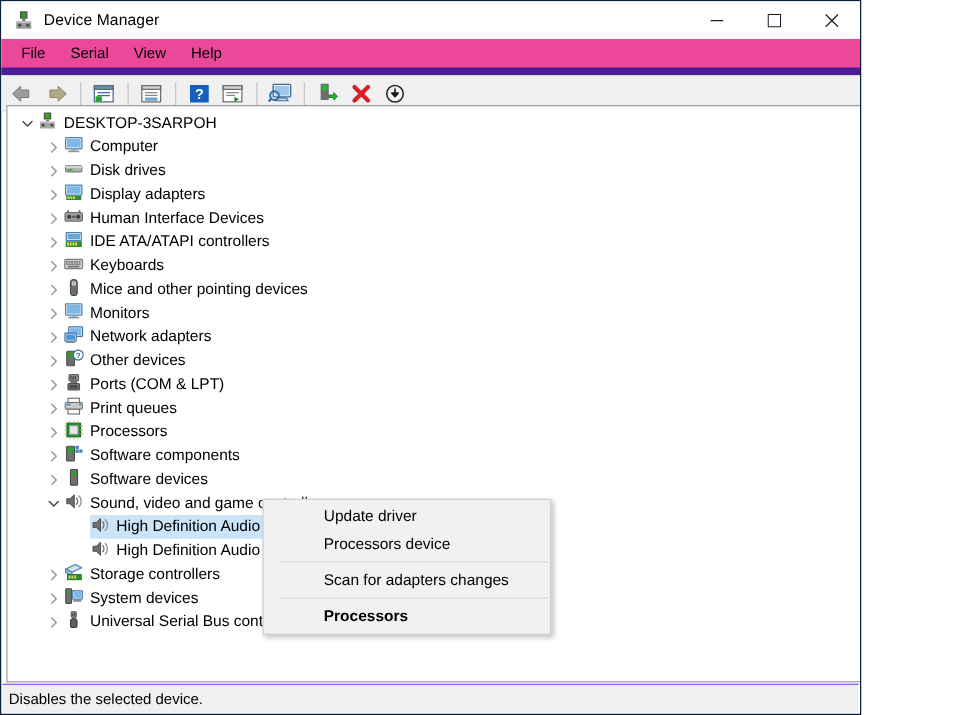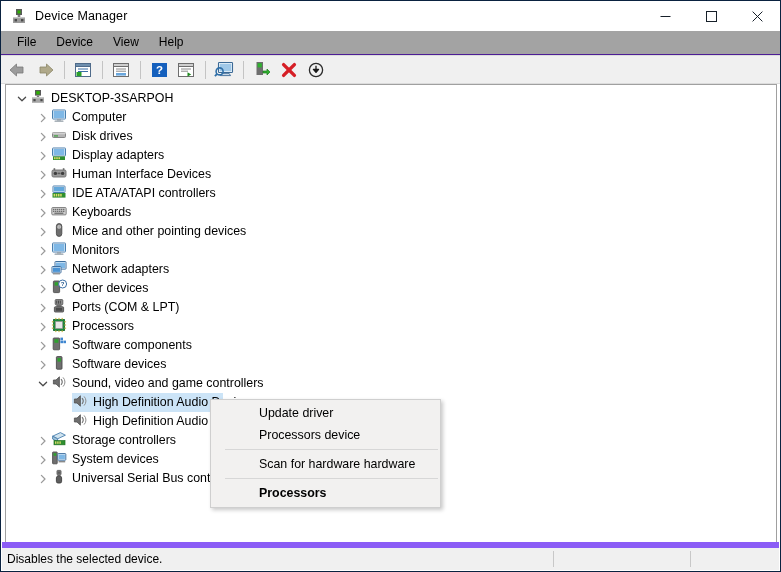--- a/index.html
+++ b/index.html
@@ -8,21 +8,21 @@
     background: #ffffff;
   }
   body {
     width: 781px;
     height: 572px;
     font-family: "Liberation Sans", sans-serif;
     -webkit-font-smoothing: antialiased;
   }
   #app {
     position: relative;
-    width: 781px;
+    width: 689px;
     height: 572px;
     box-sizing: border-box;
     border: 1px solid #0a2240;
     background: #ffffff;
     overflow: hidden;
   }
 
   
   .titlebar {
     position: relative;
@@ -55,25 +55,25 @@
     width: 46px;
     height: 30px;
     display: flex;
     align-items: center;
     justify-content: center;
   }
 
   
   .menubar {
     height: 23px;
-    background: #a3a3a3;
+    background: #ec4899;
     display: flex;
     align-items: center;
     padding-left: 6px;
-    border-bottom: 1px solid #4c1d95;
+    border-bottom: 6px solid #4c1d95;
   }
   .menu-item {
     font-size: 12px;
     color: #000000;
     padding: 3px 10px 4px 10px;
     line-height: 15px;
   }
 
   
   .toolbar {
@@ -154,21 +154,21 @@
   .trow > * { position: relative; z-index: 1; }
 
   
   .statusbar {
     position: absolute;
     left: 1px;
     right: 1px;
     bottom: 1px;
     height: 22px;
     background: #f0f0f0;
-    border-top: 6px solid #8b5cf6;
+    border-top: 1px solid #8b5cf6;
     display: flex;
     align-items: center;
   }
   .sb-pane {
     height: 22px;
     display: flex;
     align-items: center;
     box-sizing: border-box;
   }
   .sb-main {
@@ -251,21 +251,21 @@
         <svg width="11" height="11" viewBox="0 0 11 11">
             <line x1="0.6" y1="0.6" x2="10.4" y2="10.4" stroke="#17202a" stroke-width="1"></line>
             <line x1="10.4" y1="0.6" x2="0.6" y2="10.4" stroke="#17202a" stroke-width="1"></line>
           </svg>
       </div>
     </div>
   </div>
 
   <div class="menubar">
     <div class="menu-item">File</div>
-    <div class="menu-item">Device</div>
+    <div class="menu-item">Serial</div>
     <div class="menu-item">View</div>
     <div class="menu-item">Help</div>
   </div>
 
   <div class="toolbar">
 
     <div class="tbtn">
       <svg width="20" height="16" viewBox="0 0 20 16">
         <path d="M8.5 2 L2 8 L8.5 14 L8.5 11 L15 11 L15 5 L8.5 5 Z" fill="#9c9c9c" stroke="#7a7a7a" stroke-width="0.8" stroke-linejoin="round"></path>
       </svg>
@@ -566,20 +566,36 @@
           <span class="tlabel">Ports (COM &amp; LPT)</span>
         </div>
         <div class="trow">
           <div style="width: 29px; flex: 0 0 auto;"></div>
           <div class="twist">
             <svg width="10" height="10" viewBox="0 0 10 10">
               <path d="M3.4 1.4 L7 5 L3.4 8.6" fill="none" stroke="#9a9a9a" stroke-width="1.25" stroke-linecap="round" stroke-linejoin="round"></path>
             </svg>
           </div>
           <div class="ticon"><svg width="16" height="16" viewBox="0 0 16 16">
+              <rect x="3.4" y="1.6" width="9.2" height="3.4" fill="#ffffff" stroke="#6e6e6e" stroke-width="0.9"></rect>
+              <rect x="1.2" y="5" width="13.6" height="5.4" rx="0.8" fill="#c9c9c9" stroke="#6e6e6e" stroke-width="0.9"></rect>
+              <rect x="2.2" y="6" width="3.4" height="1.4" fill="#3f8fd0"></rect>
+              <circle cx="13" cy="6.6" r="0.8" fill="#2fa02f"></circle>
+              <rect x="3.4" y="10.4" width="9.2" height="3.8" fill="#ffffff" stroke="#6e6e6e" stroke-width="0.9"></rect>
+            </svg></div>
+          <span class="tlabel">Print queues</span>
+        </div>
+        <div class="trow">
+          <div style="width: 29px; flex: 0 0 auto;"></div>
+          <div class="twist">
+            <svg width="10" height="10" viewBox="0 0 10 10">
+              <path d="M3.4 1.4 L7 5 L3.4 8.6" fill="none" stroke="#9a9a9a" stroke-width="1.25" stroke-linecap="round" stroke-linejoin="round"></path>
+            </svg>
+          </div>
+          <div class="ticon"><svg width="16" height="16" viewBox="0 0 16 16">
               <rect x="2.6" y="2.6" width="10.8" height="10.8" fill="#1f8f3f" stroke="#146b2e" stroke-width="1"></rect>
               <rect x="4.6" y="4.6" width="6.8" height="6.8" fill="#e8e8e8" stroke="#9a9a9a" stroke-width="0.8"></rect>
               <g fill="#c8b84a">
                 <rect x="4.2" y="0.9" width="1.2" height="1.7"></rect>
                 <rect x="7.4" y="0.9" width="1.2" height="1.7"></rect>
                 <rect x="10.6" y="0.9" width="1.2" height="1.7"></rect>
                 <rect x="4.2" y="13.4" width="1.2" height="1.7"></rect>
                 <rect x="7.4" y="13.4" width="1.2" height="1.7"></rect>
                 <rect x="10.6" y="13.4" width="1.2" height="1.7"></rect>
                 <rect x="0.9" y="4.2" width="1.7" height="1.2"></rect>
@@ -707,21 +723,21 @@
             </svg></div>
           <span class="tlabel">Universal Serial Bus controllers</span>
         </div>
       </div>
   </div>
 
   <div class="ctxmenu" id="ctxmenu">
       <div class="ctxitem">Update driver</div>
       <div class="ctxitem">Processors device</div>
       <div class="ctxsep"></div>
-      <div class="ctxitem">Scan for hardware hardware</div>
+      <div class="ctxitem">Scan for adapters changes</div>
       <div class="ctxsep"></div>
       <div class="ctxitem bold">Processors</div>
     </div>
 
   <div class="statusbar">
     <div class="sb-pane sb-main">Disables the selected device.</div>
     <div class="sb-div"></div>
     <div class="sb-pane sb-p2"></div>
     <div class="sb-div"></div>
     <div class="sb-pane sb-p3"></div>

